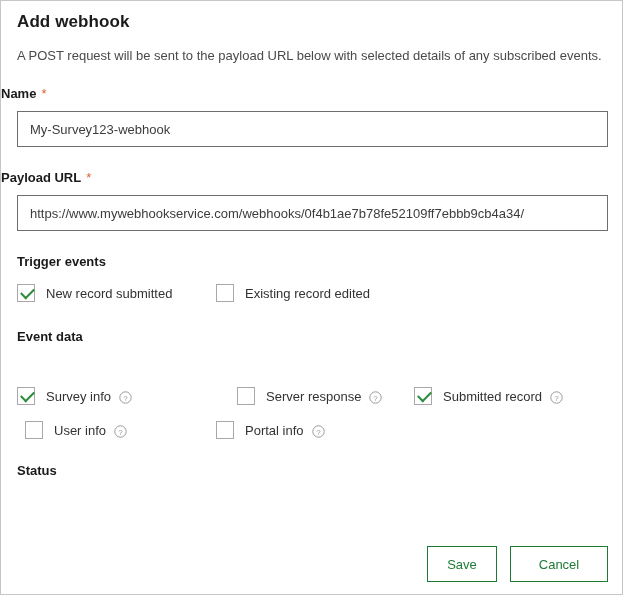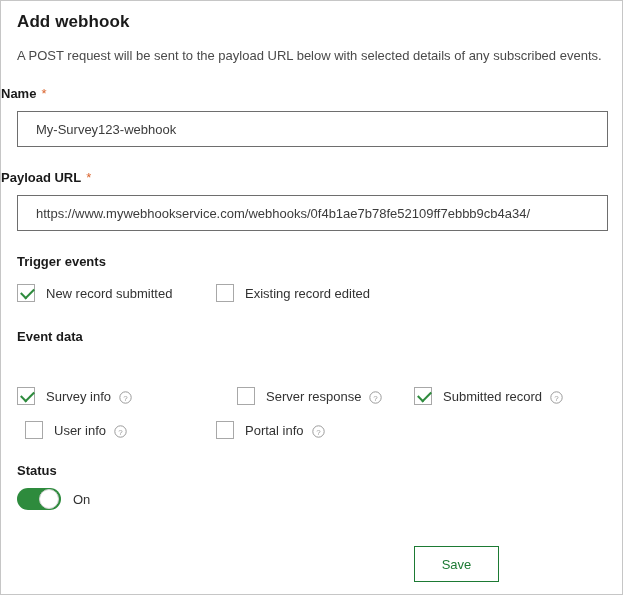--- a/index.html
+++ b/index.html
@@ -64,21 +64,21 @@
     position: absolute;
     box-sizing: border-box;
     left: 16px;
     width: 591px;
     height: 36px;
     border: 1px solid #6e6e6e;
     background: #ffffff;
     font-family: "Liberation Sans", sans-serif;
     font-size: 13px;
     color: #3c3c3c;
-    padding: 0 18px;
+    padding: 0 12px;
     outline: none;
     border-radius: 0;
   }
 
   
   .section-head {
     position: absolute;
     left: 16px;
     font-size: 13px;
     font-weight: bold;
@@ -174,21 +174,21 @@
     height: 36px;
     border: 1px solid #1d7a34;
     background: #ffffff;
     color: #1d7a34;
     font-family: "Liberation Sans", sans-serif;
     font-size: 13px;
     cursor: pointer;
     border-radius: 0;
     padding: 0;
   }
-  .btn-save   { left: 413px; top: 545px; width: 85px; }
+  .btn-save   { left: 426px; top: 545px; width: 70px; }
   .btn-cancel { left: 509px; top: 545px; width: 98px; }
 </style>
 </head>
 <body>
 
 <div class="card">
 
   <div class="title">Add webhook</div>
   <div class="subtitle">A POST request will be sent to the payload URL below with selected details of any subscribed events.</div>
 
@@ -265,22 +265,17 @@
     <span class="cb-label">Portal info</span>
     <span class="help-icon">
       <svg width="13" height="13" viewBox="0 0 13 13">
         <circle cx="6.5" cy="6.5" r="5.7" fill="none" stroke="#9a9a9a" stroke-width="1"></circle>
         <text x="6.5" y="9.6" font-size="8" fill="#9a9a9a" text-anchor="middle" font-family="Liberation Sans, sans-serif">?</text>
       </svg>
     </span>
   </div>
 
   <div class="section-head" style="top:462px;">Status</div>
-  <div class="toggle-row" style="top:487px;">
-    <span class="toggle">
-      <span class="knob"></span>
-    </span>
-    <span class="toggle-label">On</span>
-  </div>
 
   <button class="btn btn-save">Save</button>
+  <button class="btn btn-cancel">Cancel</button>
 
 </div>
 
 </body></html>

